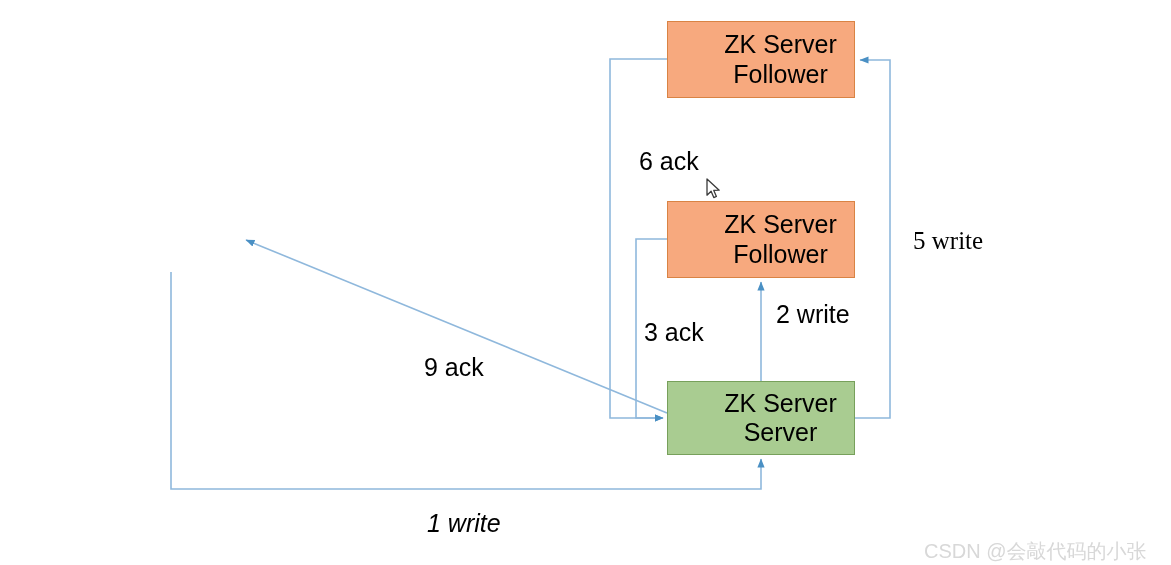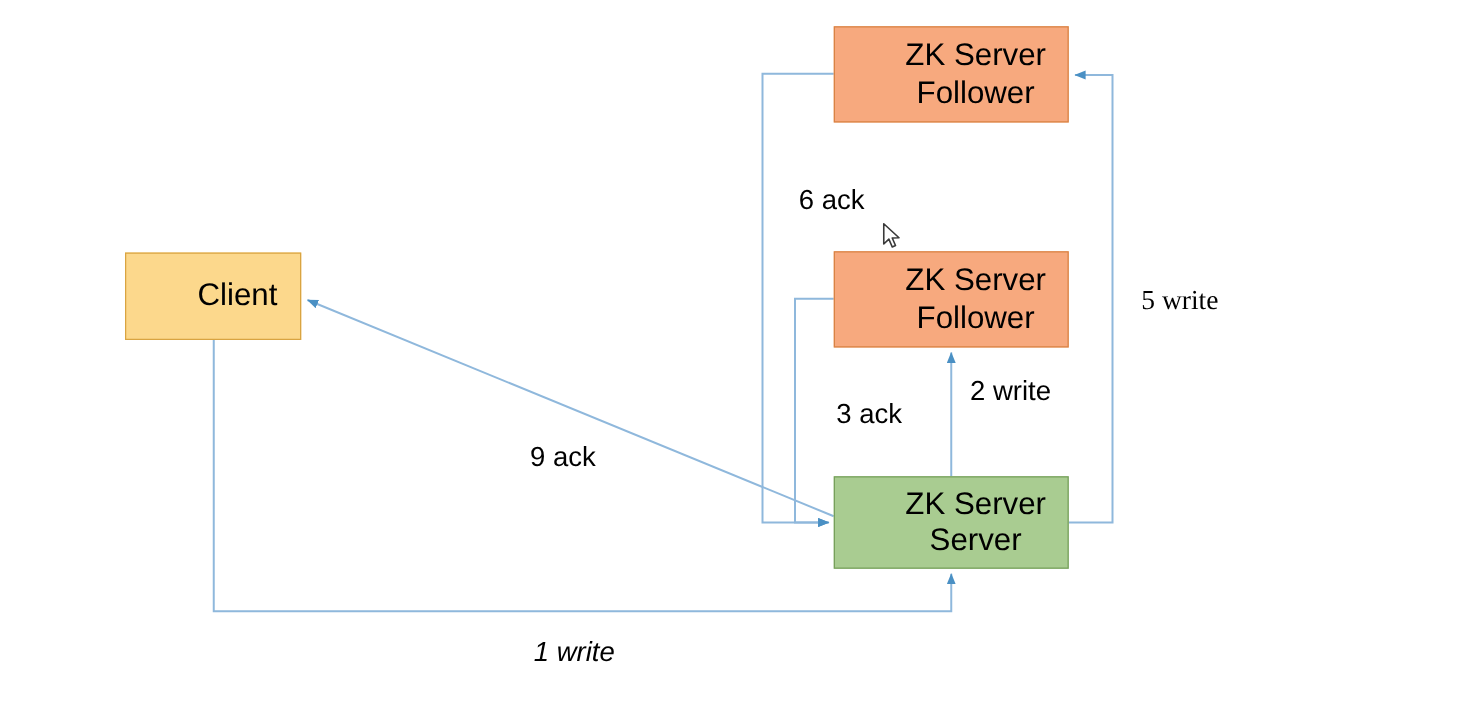--- a/index.html
+++ b/index.html
@@ -72,25 +72,25 @@
     top: 381px;
     width: 188px;
     height: 74px;
     background: #A9CC91;
     border: 1.4px solid #77A05B;
     font-size: 25px;
   }
   .edge-label {
     position: absolute;
     color: #000000;
-    font-size: 22px;
+    font-size: 25px;
     white-space: nowrap;
   }
   .lbl-6ack  { left: 639px; top: 147px; }
-  .lbl-3ack  { left: 669px; top: 318px; }
+  .lbl-3ack  { left: 644px; top: 318px; }
   .lbl-2write{ left: 776px; top: 300px; }
   .lbl-5write{ left: 913px; top: 227px; font-family: Liberation Serif, serif; }
   .lbl-4ack  { left: 424px; top: 353px; }
   .lbl-1write{ left: 427px; top: 509px; font-style: italic; }
   .watermark {
     position: absolute;
     left: 924px;
     top: 538px;
     font-size: 20px;
     color: #d8d8d8;
@@ -122,23 +122,20 @@
 
     <path d="M667,239 L636,239 L636,418 L663,418" fill="none" stroke="#8FB8DC" stroke-width="1.6" marker-end="url(#ah)"></path>
 
     <path d="M667,413 L246,240" fill="none" stroke="#8FB8DC" stroke-width="1.6" marker-end="url(#ah)"></path>
 
     <path d="M855,418 L890,418 L890,60 L860,60" fill="none" stroke="#8FB8DC" stroke-width="1.6" marker-end="url(#ah)"></path>
 
     <path d="M667,59 L610,59 L610,418 L663,418" fill="none" stroke="#8FB8DC" stroke-width="1.6" marker-end="url(#ah)"></path>
   </svg>
 
-  <div class="node node-client">
-    <span class="ln">Client</span>
-  </div>
 
   <div class="node node-follower1">
     <span class="ln">ZK Server</span>
     <span class="ln">Follower</span>
   </div>
 
   <div class="node node-follower2">
     <span class="ln">ZK Server</span>
     <span class="ln">Follower</span>
   </div>
@@ -148,18 +145,19 @@
     <span class="ln">Server</span>
   </div>
 
   <div class="edge-label lbl-6ack">6 ack</div>
   <div class="edge-label lbl-3ack">3 ack</div>
   <div class="edge-label lbl-2write">2 write</div>
   <div class="edge-label lbl-5write">5 write</div>
   <div class="edge-label lbl-4ack">9 ack</div>
   <div class="edge-label lbl-1write">1 write</div>
 
+  <div class="watermark">CSDN @会敲代码的小张</div>
 
   <svg id="cursor" viewBox="0 0 18 24" xmlns="http://www.w3.org/2000/svg">
     <path d="M1,1 L1,17.2 L5.1,13.3 L7.8,19.6 L10.4,18.4 L7.8,12.4 L13.2,12.2 Z" fill="#ffffff" stroke="#3a3a3a" stroke-width="1.3" stroke-linejoin="round"></path>
   </svg>
 
 </div>
 
 </body></html>

